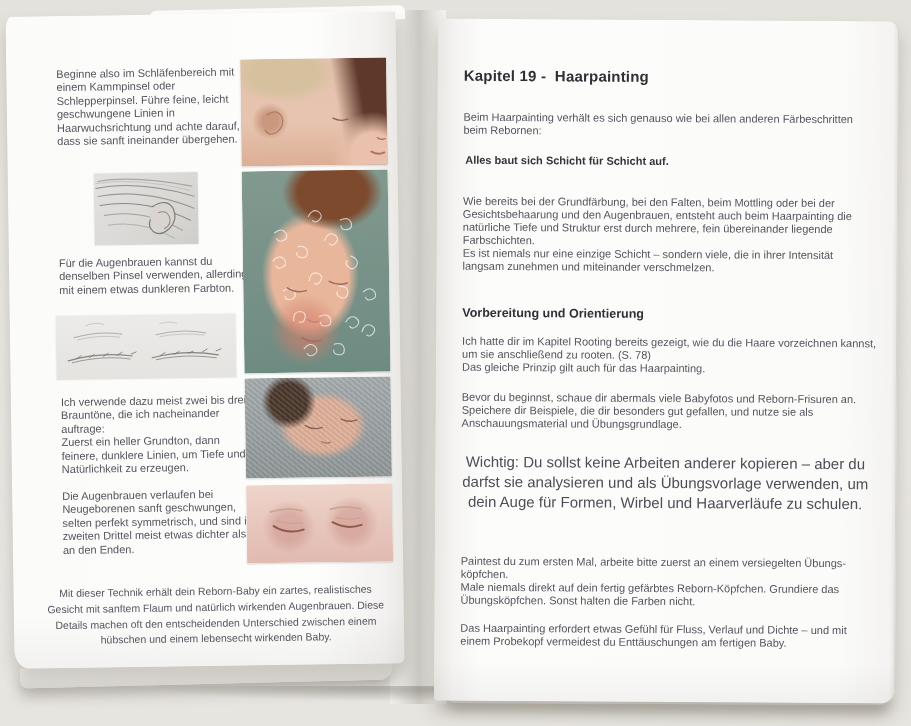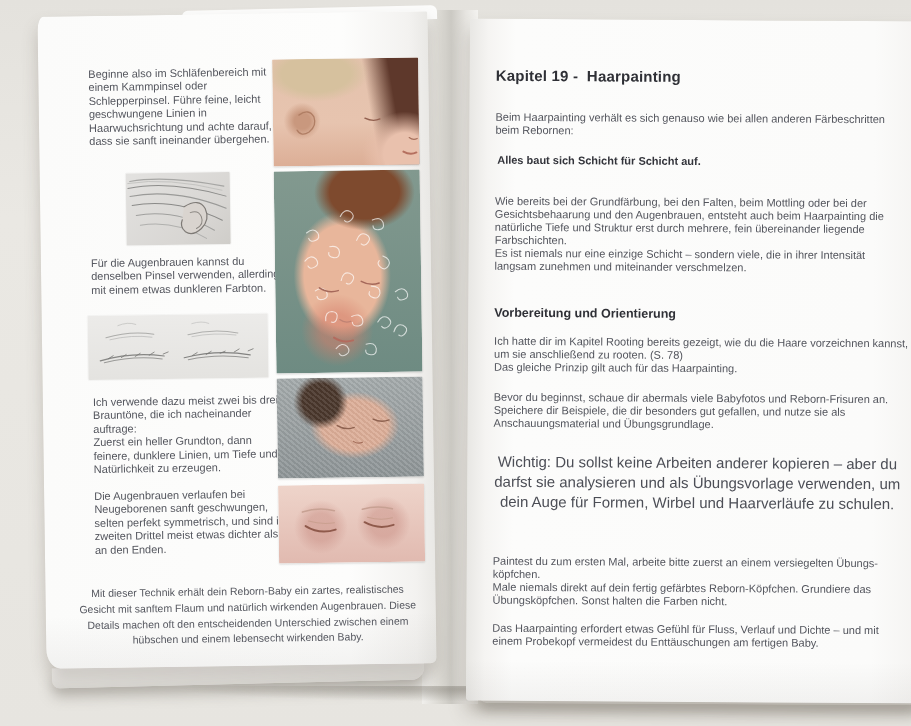--- a/index.html
+++ b/index.html
@@ -2,21 +2,21 @@
 <html><head>
 <meta charset="utf-8">
 <style>
   html,body{margin:0;padding:0;}
   body{
     width:911px;height:726px;overflow:hidden;
     background:linear-gradient(180deg,#e4e2dd 0%,#eae8e3 30%,#e7e5e0 100%);
     font-family:"Liberation Sans",sans-serif;
     color:#50525a;
   }
-  .scene{position:relative;width:780px;height:726px;margin-left:32px;}
+  .scene{position:relative;width:780px;height:726px;}
 
   
   .spine{
     position:absolute;left:390px;top:10px;width:56px;height:694px;z-index:0;
     background:linear-gradient(to right,#f0efec,#dcdad4 30%,#cbc9c3 52%,#e6e4e0 78%,#f4f3f0);
   }
   .book-shadow{
     position:absolute;left:20px;top:686px;width:870px;height:30px;z-index:0;
     background:radial-gradient(ellipse 50% 60% at 50% 10%,rgba(95,90,80,.38),rgba(95,90,80,0) 70%);
   }

